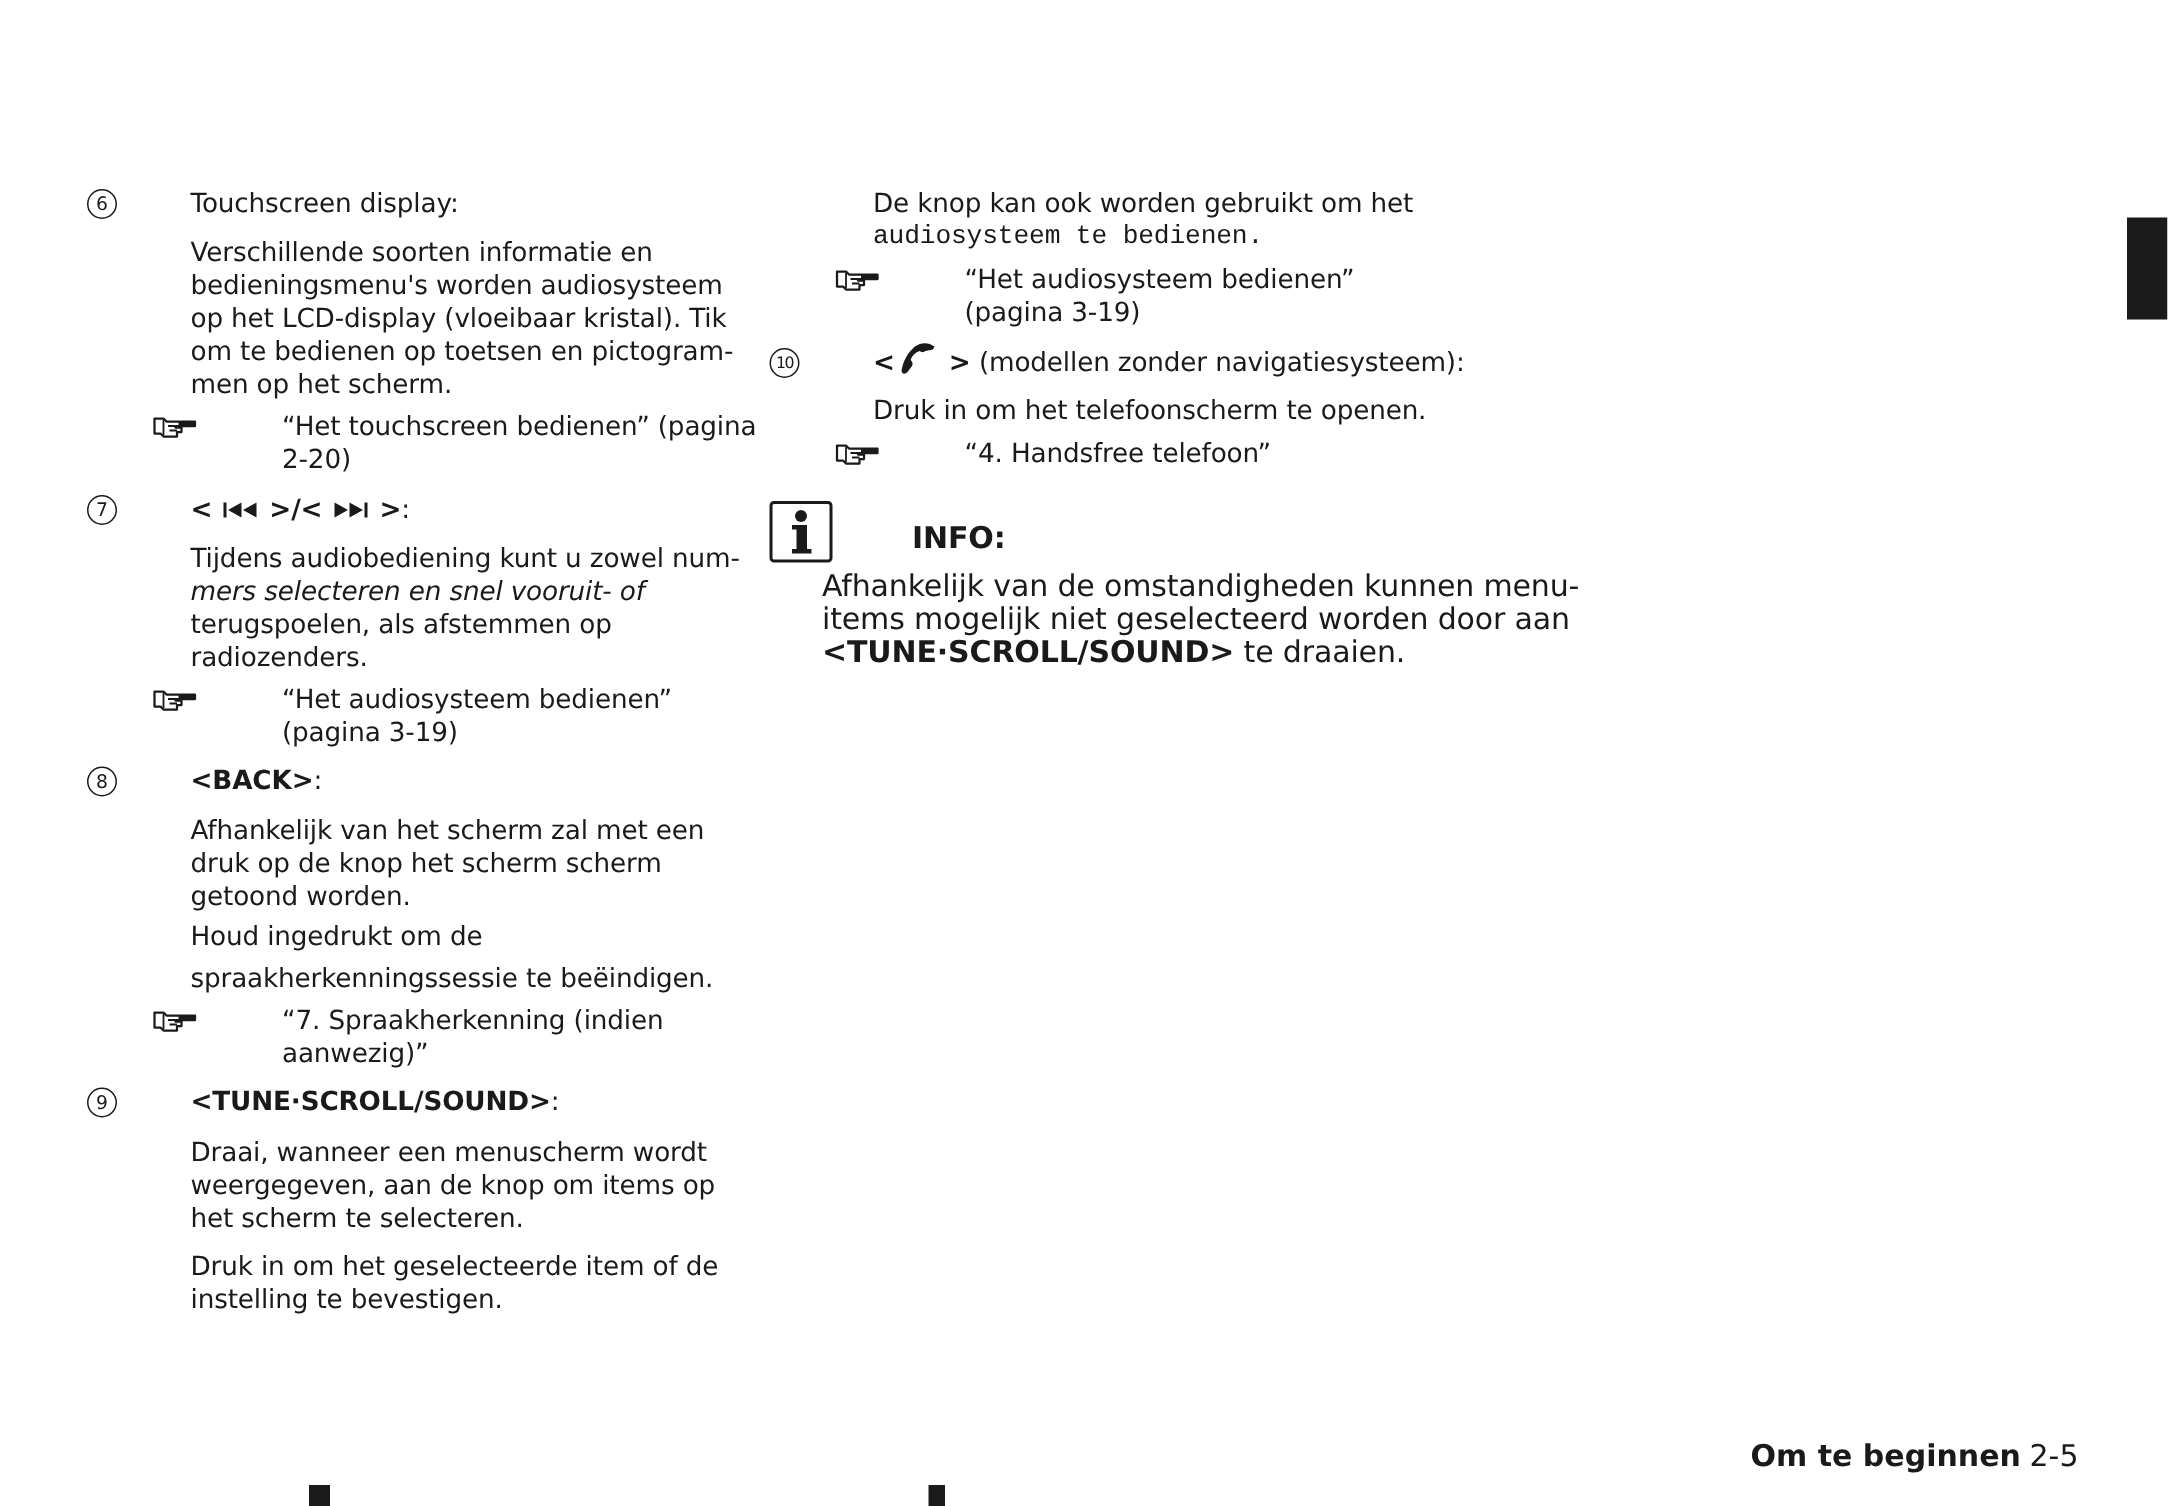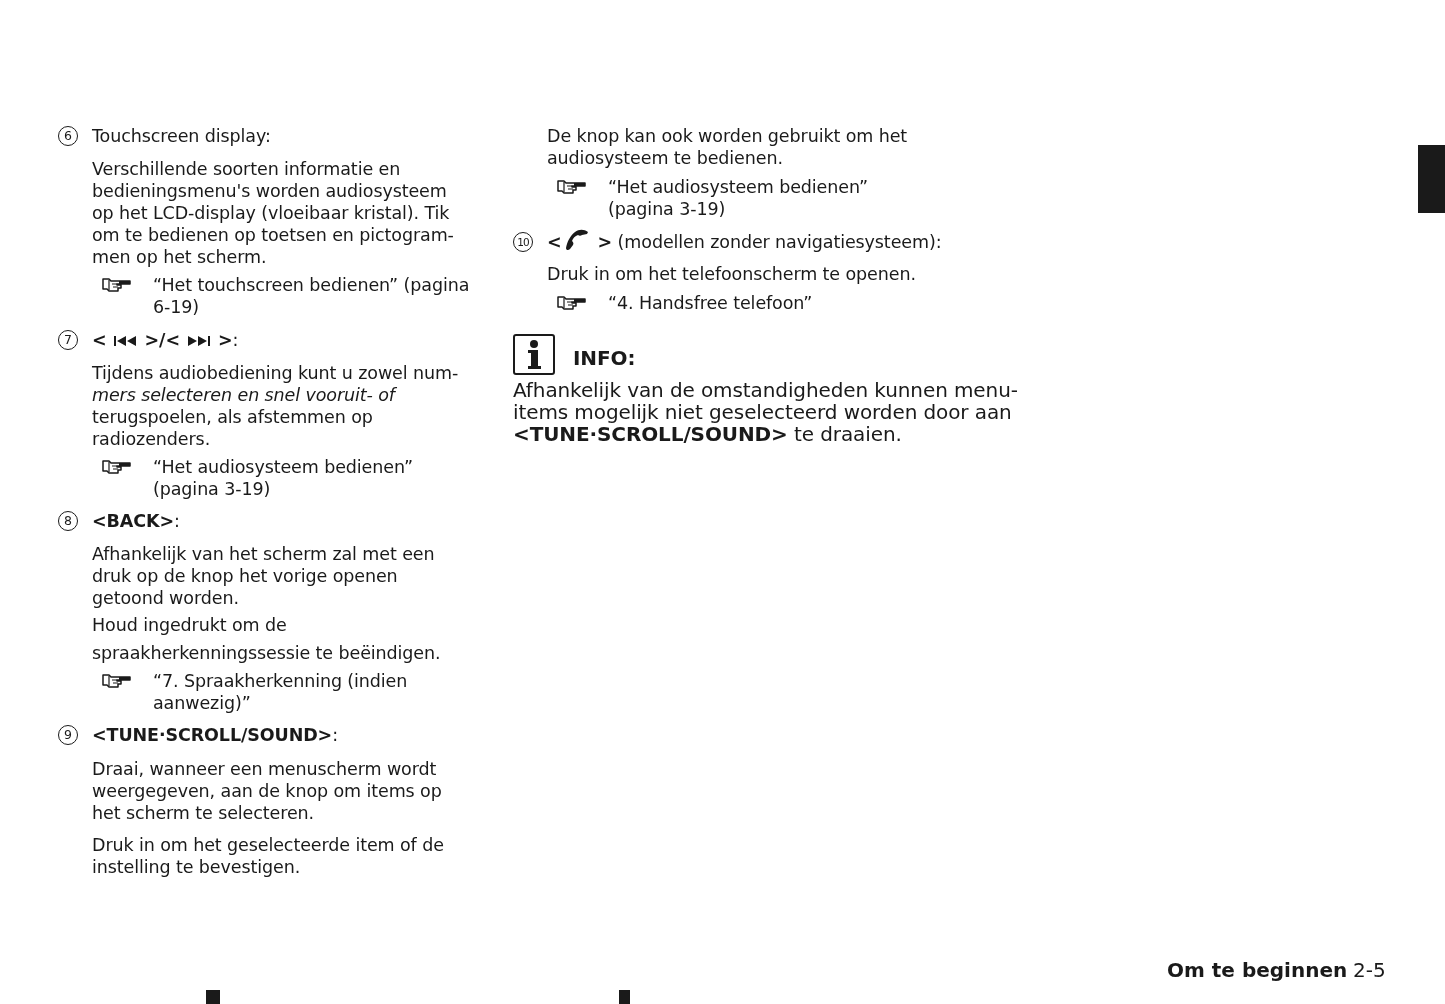--- a/index.html
+++ b/index.html
@@ -14,20 +14,21 @@
       overflow: hidden;
       font-family: "DejaVu Sans", sans-serif;
       color: #1a1a1a;
     }
     .line {
       position: absolute;
       font-size: 17.5px;
       line-height: 22px;
       white-space: nowrap;
       letter-spacing: -0.1px;
+      margin-left: 35px;
     }
     .small {
       font-size: 20px;
     }
     .bold {
       font-weight: bold;
     }
     .num {
       position: absolute;
       width: 18px;
@@ -112,21 +113,21 @@
   <div class="line" style="left:92px; top:125px;">Touchscreen display:</div>
   <div class="line" style="left:92px; top:158px;">Verschillende soorten informatie en</div>
   <div class="line" style="left:92px; top:180px;">bedieningsmenu's worden audiosysteem</div>
   <div class="line" style="left:92px; top:202px;">op het LCD-display (vloeibaar kristal). Tik</div>
   <div class="line" style="left:92px; top:224px;">om te bedienen op toetsen en pictogram-</div>
   <div class="line" style="left:92px; top:246px;">men op het scherm.</div>
   <svg class="ref-icon" style="left:101px; top:276px;" viewBox="0 0 32 18">
       <use href="#hand"></use>
     </svg>
   <div class="line" style="left:153px; top:274px;">“Het touchscreen bedienen” (pagina</div>
-  <div class="line" style="left:153px; top:296px;">6-19)</div>
+  <div class="line" style="left:153px; top:296px;">2-20)</div>
 
   <div class="num" style="left:58px; top:330px;">7</div>
   <div class="line bold" style="left:92px; top:329px;"><span>&lt; </span><svg class="glyph" width="26" height="12" viewBox="0 0 26 12">
         <rect x="1" y="1" width="2" height="10" fill="#1a1a1a"></rect>
         <path d="M13 1 L4 6 L13 11 Z M23 1 L14 6 L23 11 Z" fill="#1a1a1a"></path>
       </svg><span> &gt;/&lt; </span><svg class="glyph" width="26" height="12" viewBox="0 0 26 12">
         <path d="M2 1 L11 6 L2 11 Z M12 1 L21 6 L12 11 Z" fill="#1a1a1a"></path>
         <rect x="22" y="1" width="2" height="10" fill="#1a1a1a"></rect>
       </svg><span> &gt;</span><span style="font-weight:normal">:</span></div>
   <div class="line" style="left:92px; top:362px;">Tijdens audiobediening kunt u zowel num-</div>
@@ -135,42 +136,42 @@
   <div class="line" style="left:92px; top:428px;">radiozenders.</div>
   <svg class="ref-icon" style="left:101px; top:458px;" viewBox="0 0 32 18">
       <use href="#hand"></use>
     </svg>
   <div class="line" style="left:153px; top:456px;">“Het audiosysteem bedienen”</div>
   <div class="line" style="left:153px; top:478px;">(pagina 3-19)</div>
 
   <div class="num" style="left:58px; top:511px;">8</div>
   <div class="line" style="left:92px; top:510px;"><span class="bold">&lt;BACK&gt;</span><span>:</span></div>
   <div class="line" style="left:92px; top:543px;">Afhankelijk van het scherm zal met een</div>
-  <div class="line" style="left:92px; top:565px;">druk op de knop het vorige openen</div>
+  <div class="line" style="left:92px; top:565px;">druk op de knop het scherm scherm</div>
   <div class="line" style="left:92px; top:587px;">getoond worden.</div>
   <div class="line" style="left:92px; top:614px;">Houd ingedrukt om de</div>
   <div class="line" style="left:92px; top:642px;">spraakherkenningssessie te beëindigen.</div>
   <svg class="ref-icon" style="left:101px; top:672px;" viewBox="0 0 32 18">
       <use href="#hand"></use>
     </svg>
   <div class="line" style="left:153px; top:670px;">“7. Spraakherkenning (indien</div>
   <div class="line" style="left:153px; top:692px;">aanwezig)”</div>
 
   <div class="num" style="left:58px; top:725px;">9</div>
   <div class="line" style="left:92px; top:724px;"><span class="bold">&lt;TUNE·SCROLL/SOUND&gt;</span><span>:</span></div>
   <div class="line" style="left:92px; top:758px;">Draai, wanneer een menuscherm wordt</div>
   <div class="line" style="left:92px; top:780px;">weergegeven, aan de knop om items op</div>
   <div class="line" style="left:92px; top:802px;">het scherm te selecteren.</div>
   <div class="line" style="left:92px; top:834px;">Druk in om het geselecteerde item of de</div>
   <div class="line" style="left:92px; top:856px;">instelling te bevestigen.</div>
 </div>
 
 <div>
   <div class="line" style="left:547px; top:125px;">De knop kan ook worden gebruikt om het</div>
-  <div class="line" style="left:547px; top:147px;">audiosysteem te bedienen.</div>
+  <div class="line" style="left:547px; top:147px;font-family:Liberation Mono, monospace;">audiosysteem te bedienen.</div>
   <svg class="ref-icon" style="left:556px; top:178px;" viewBox="0 0 32 18">
       <use href="#hand"></use>
     </svg>
   <div class="line" style="left:608px; top:176px;">“Het audiosysteem bedienen”</div>
   <div class="line" style="left:608px; top:198px;">(pagina 3-19)</div>
 
   <div class="num two" style="left:513px; top:232px;">10</div>
   <div class="line" style="left:547px; top:231px;"><span class="bold">&lt;</span><svg class="glyph" width="30" height="24" viewBox="0 0 30 24" style="margin-top:-6px">
         <path d="M26 4 C22 1 17 1 13 4 C8 8 5 14 4 20 C4 22 6 23 8 21 L11 17 C12 15 11 14 10 13 C11 10 13 8 16 7 C17 8 19 8 20 7 L25 6 Z" fill="#1a1a1a"></path>
       </svg><span class="bold"> &gt;</span><span> (modellen zonder navigatiesysteem):</span></div>

